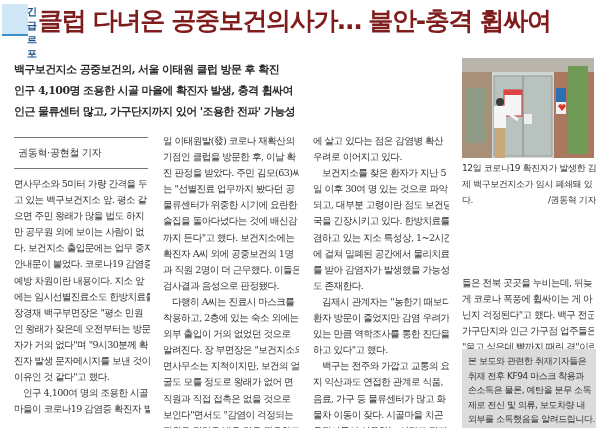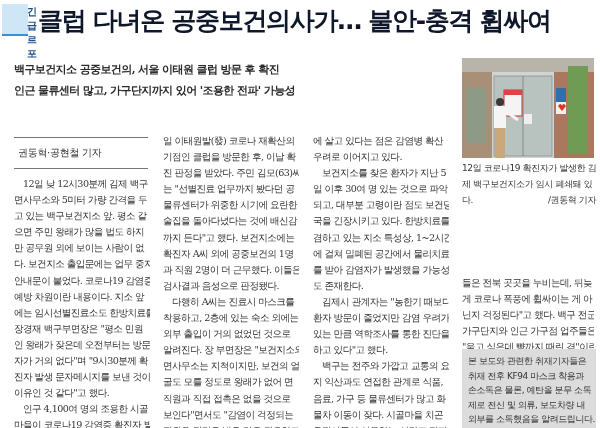--- a/index.html
+++ b/index.html
@@ -16,21 +16,21 @@
     background: #cfe6f6;
     border-bottom: 2px solid #3a8fd0;
     font-family: "DejaVu Sans", sans-serif; font-weight: bold;
     font-size: 10px; line-height: 14px; color: #1c4f8a; text-align: center;
     padding-top: 1px; box-sizing: border-box;
   }
   .badge span { display: block; padding-left: 25px; }
   .headline {
     position: absolute; left: 38px; top: 4px;
     font-family: "DejaVu Sans", sans-serif; font-weight: bold;
-    font-size: 25px; line-height: 34px; color: #0f172a; letter-spacing: -1.3px;
+    font-size: 25px; line-height: 34px; color: #7f1d1d; letter-spacing: -1.3px;
     white-space: nowrap;
   }
   .subheads {
     position: absolute; left: 14px; top: 59px; width: 440px;
     font-family: "DejaVu Serif", serif; font-weight: bold;
     font-size: 11px; line-height: 21px; color: #2b2b2b; letter-spacing: -0.6px;
   }
   .subheads div { white-space: nowrap; }
   .byline-box {
     position: absolute; left: 14px; top: 137px; width: 134px;
@@ -77,29 +77,29 @@
 <div class="headline-row">
   <div class="badge">
     <span>긴급</span>
     <span>르포</span>
   </div>
   <div class="headline">클럽 다녀온 공중보건의사가… 불안-충격 휩싸여</div>
 </div>
 
 <div class="subheads">
   <div>백구보건지소 공중보건의, 서울 이태원 클럽 방문 후 확진</div>
+  <div>인구 4,100명 조용한 시골 마을에 확진자 발생, 충격 휩싸여</div>
   <div>인근 물류센터 많고, 가구단지까지 있어 '조용한 전파' 가능성</div>
 </div>
 
 <div class="byline-box">
   <div class="byline">권동혁·공현철 기자</div>
 </div>
 
 <div class="col col1">
-    <div class="indent">12일 낮 12시30분께 김제 백구</div>
     <div>면사무소와 5미터 가량 간격을 두</div>
     <div>고 있는 백구보건지소 앞. 평소 같</div>
     <div>으면 주민 왕래가 많을 법도 하지</div>
     <div>만 공무원 외에 보이는 사람이 없</div>
     <div>다. 보건지소 출입문에는 업무 중지</div>
     <div>안내문이 붙었다. 코로나19 감염증</div>
     <div>예방 차원이란 내용이다. 지소 앞</div>
     <div>에는 임시선별진료소도 한방치료를.</div>
     <div>장경재 백구부면장은 "평소 민원</div>
     <div>인 왕래가 잦은데 오전부터는 방문</div>

